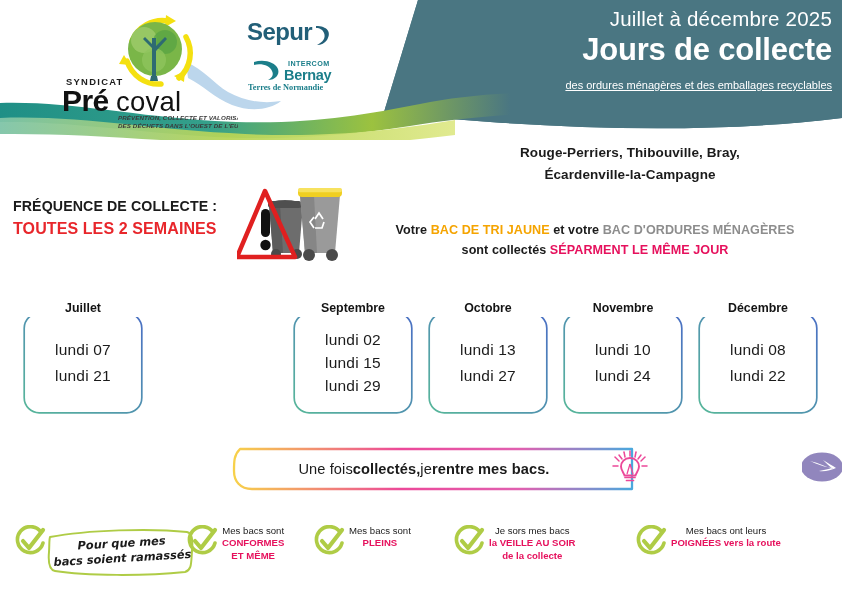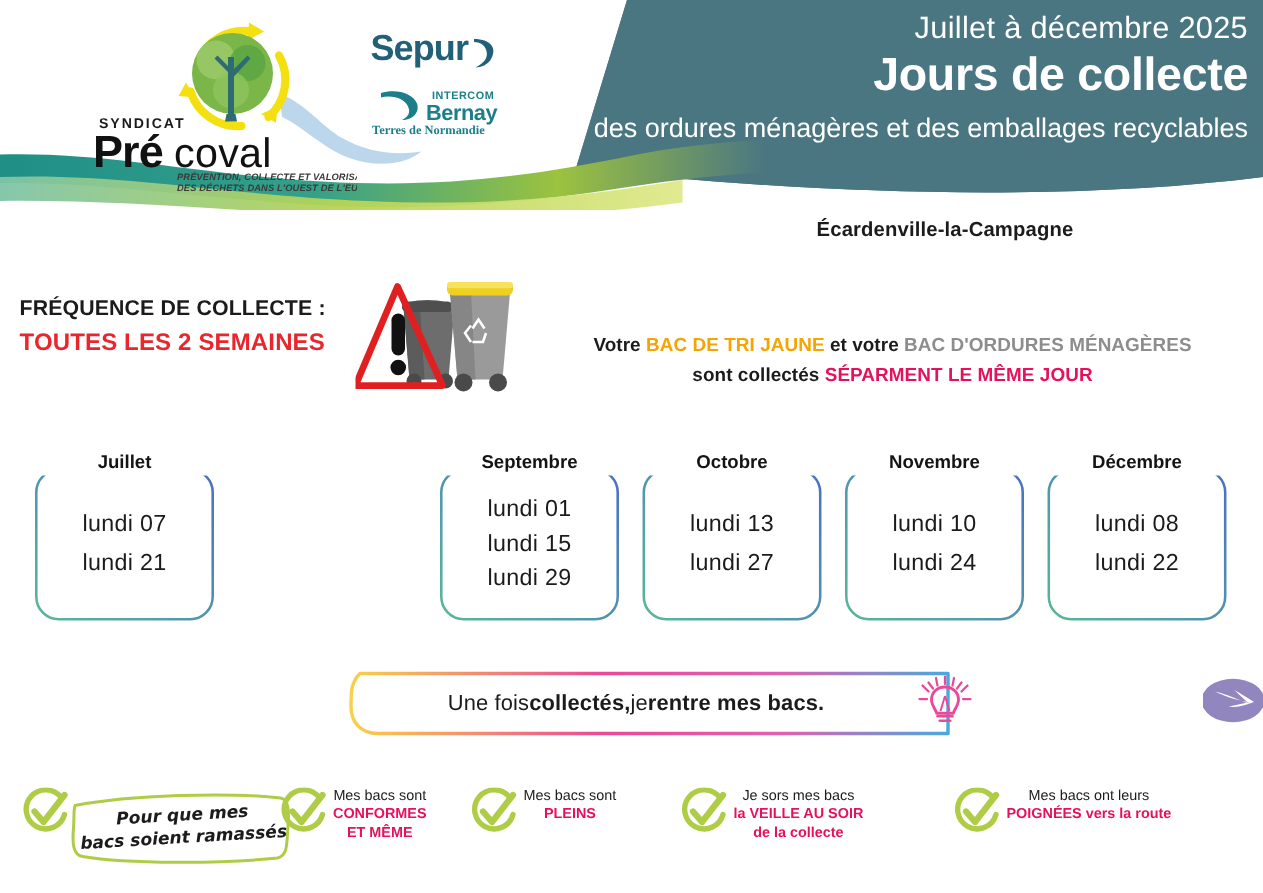--- a/index.html
+++ b/index.html
@@ -10,21 +10,21 @@
     position:relative;
   }
   #page{position:absolute;left:0;top:0;width:842px;height:595px;overflow:hidden;}
 
   
   .header{position:absolute;left:0;top:0;width:842px;height:135px;}
   .header-svg{position:absolute;left:0;top:0;}
   .hdr-text{position:absolute;right:10px;top:6px;width:520px;text-align:right;color:#ffffff;}
   .hdr-line1{font-size:20.5px;font-weight:400;letter-spacing:.2px;line-height:26px;}
   .hdr-line2{font-size:31px;font-weight:700;letter-spacing:-0.2px;line-height:39px;margin-top:-2px;}
-  .hdr-line3{font-size:18px;font-weight:400;line-height:18px;margin-top:7px;}
+  .hdr-line3{font-size:11px;font-weight:400;line-height:18px;margin-top:7px;text-decoration:underline;}
 
   
   .logo-precoval{position:absolute;left:48px;top:4px;width:190px;height:125px;}
   .logo-sepur{position:absolute;left:247px;top:17px;width:96px;height:32px;}
   .logo-bernay{position:absolute;left:247px;top:56px;width:96px;height:38px;}
 
   
   .communes{position:absolute;left:430px;top:142px;width:400px;text-align:center;
             font-size:13.5px;font-weight:700;color:#1b1b1b;line-height:22px;letter-spacing:.1px;}
 
@@ -167,20 +167,21 @@
     </div>
 
     <div class="hdr-text">
       <div class="hdr-line1">Juillet à décembre 2025</div>
       <div class="hdr-line2">Jours de collecte</div>
       <div class="hdr-line3">des ordures ménagères et des emballages recyclables</div>
     </div>
   </div>
 
   <div class="communes">
+    <div>Rouge-Perriers, Thibouville, Bray,</div>
     <div>Écardenville-la-Campagne</div>
   </div>
 
   <div class="freq">
     <div class="freq-l1">FRÉQUENCE DE COLLECTE :</div>
     <div class="freq-l2">TOUTES LES 2 SEMAINES</div>
   </div>
 
   <div class="warn">
     <svg width="120" height="80" viewBox="0 0 120 80">
@@ -250,21 +251,21 @@
         <defs>
             <linearGradient id="mg2" x1="0" y1="1" x2="1" y2="0">
           <stop offset="0" stop-color="#58b79a"></stop>
               <stop offset="1" stop-color="#4a6fc4"></stop>
             </linearGradient>
           </defs>
         <rect x="1.2" y="1.2" width="117.6" height="99.6" rx="15" fill="none" stroke="url(#mg2)" stroke-width="1.7"></rect>
       </svg>
       <div class="month-name"><span>Septembre</span></div>
       <div class="month-days">
-        <div class="day">lundi 01</div>
+        <div class="day">lundi 02</div>
         <div class="day">lundi 15</div>
         <div class="day">lundi 29</div>
       </div>
     </div>
 
     <div class="month" style="left:428px;">
       <svg class="month-frame" viewBox="0 0 120 102">
         <defs>
             <linearGradient id="mg3" x1="0" y1="1" x2="1" y2="0">
           <stop offset="0" stop-color="#58b79a"></stop>

